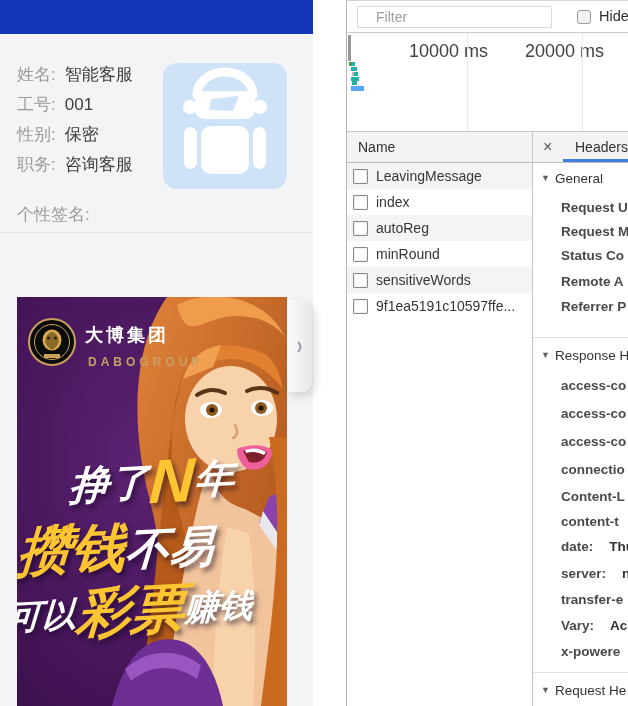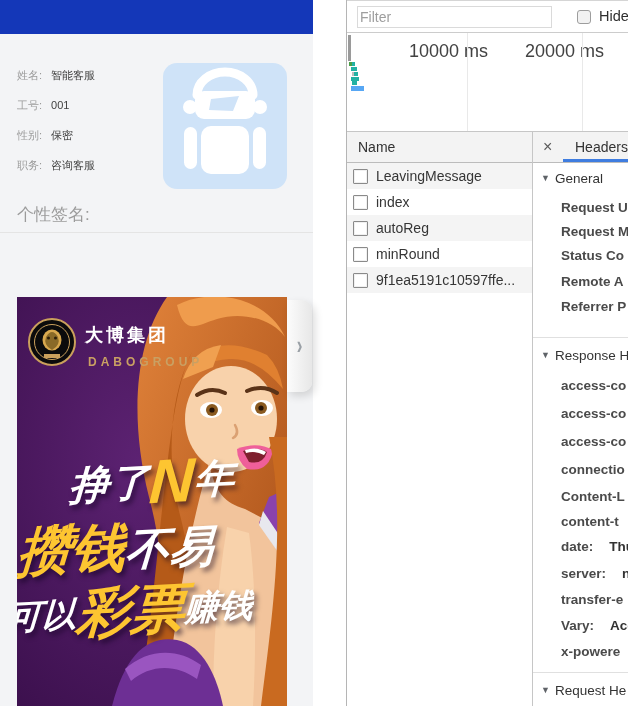--- a/index.html
+++ b/index.html
@@ -4,21 +4,21 @@
 <style>
   html,body{margin:0;padding:0;}
   body{
     width:628px;height:706px;position:relative;overflow:hidden;
     background:#ffffff;font-family:"Liberation Sans",sans-serif;
     -webkit-font-smoothing:antialiased;
   }
   
   .left-panel{position:absolute;left:0;top:0;width:313px;height:706px;background:#f3f4f6;}
   .top-bar{position:absolute;left:0;top:0;width:313px;height:34px;background:#1437b8;}
-  .profile{position:absolute;left:17px;top:60px;font-size:11px;}
+  .profile{position:absolute;left:17px;top:60px;font-size:17px;}
   .pfield{height:30px;line-height:30px;white-space:nowrap;}
   .plabel{color:#9b9b9b;margin-right:9px;}
   .pvalue{color:#414141;}
   .signature{position:absolute;left:17px;top:203px;font-size:17px;color:#9b9b9b;}
   .divider{position:absolute;left:0;top:232px;width:313px;height:1px;background:#e4e4e4;}
   .avatar{position:absolute;left:163px;top:63px;width:124px;height:126px;background:#cfe3f8;border-radius:14px;}
   
   .ad{position:absolute;left:17px;top:297px;width:270px;height:409px;overflow:hidden;background:#40114f;}
   .ad svg{position:absolute;left:0;top:0;}
   .brand-cn{position:absolute;left:68px;top:26px;font-size:18px;font-weight:bold;color:#ffffff;letter-spacing:3px;}
@@ -37,21 +37,21 @@
     background:linear-gradient(to right,#fcfcfc,#e7e7e7);
     border-radius:0 10px 10px 0;box-shadow:3px 4px 8px rgba(0,0,0,.14);
     display:flex;align-items:center;justify-content:center;}
   .chevron{color:#9aa0a6;font-size:17px;font-weight:bold;transform:scaleY(1.5);}
   
   .devtools{position:absolute;left:346px;top:0;width:282px;height:706px;background:#fff;
     border-left:1px solid #b5b5b5;box-sizing:border-box;font-size:14px;color:#333;}
   .filter-bar{position:absolute;left:0;top:0;right:0;height:33px;background:#fff;
     border-top:1px solid #d5d5d5;border-bottom:1px solid #ccc;box-sizing:border-box;}
   .filter-input{position:absolute;left:10px;top:5px;width:195px;height:22px;border:1px solid #dadada;
-    font-size:14px;padding:0 2px;color:#333;outline:none;font-family:"Liberation Sans",sans-serif;box-sizing:border-box;}
+    font-size:14px;padding:0 18px;color:#333;outline:none;font-family:"Liberation Sans",sans-serif;box-sizing:border-box;}
   .filter-input::placeholder{color:#9e9e9e;}
   .hide-checkbox{position:absolute;left:230px;top:9px;width:14px;height:14px;appearance:none;-webkit-appearance:none;
     border:1px solid #9d9d9d;border-radius:3px;background:#f2f2f2;margin:0;}
   .hide-label{position:absolute;left:252px;top:7px;font-size:14.5px;color:#2e2e2e;}
   .overview{position:absolute;left:0;top:33px;right:0;height:99px;border-bottom:1px solid #c6c6c6;box-sizing:border-box;background:#fff;}
   .tick{position:absolute;top:8px;font-size:18px;color:#424242;}
   .t1{left:62px;} .t2{left:178px;}
   .gridline{position:absolute;top:0;bottom:0;width:1px;background:#e9e9e9;}
   .g1{left:120px;} .g2{left:235px;}
   .ov-marker{position:absolute;left:1px;top:2px;width:3px;height:26px;background:#9a9a9a;}
@@ -227,20 +227,24 @@
         <div class="req-row">
           <span class="fav"></span>
           <span class="req-name">autoReg</span>
         </div>
         <div class="req-row">
           <span class="fav"></span>
           <span class="req-name">minRound</span>
         </div>
         <div class="req-row">
           <span class="fav"></span>
+          <span class="req-name">sensitiveWords</span>
+        </div>
+        <div class="req-row">
+          <span class="fav"></span>
           <span class="req-name">9f1ea5191c10597ffe...</span>
         </div>
       </div>
     </div>
 
     <div class="details">
       <div class="tabbar">
         <span class="close-x">×</span>
         <span class="tab-headers">Headers</span>
         <div class="tab-underline"></div>

